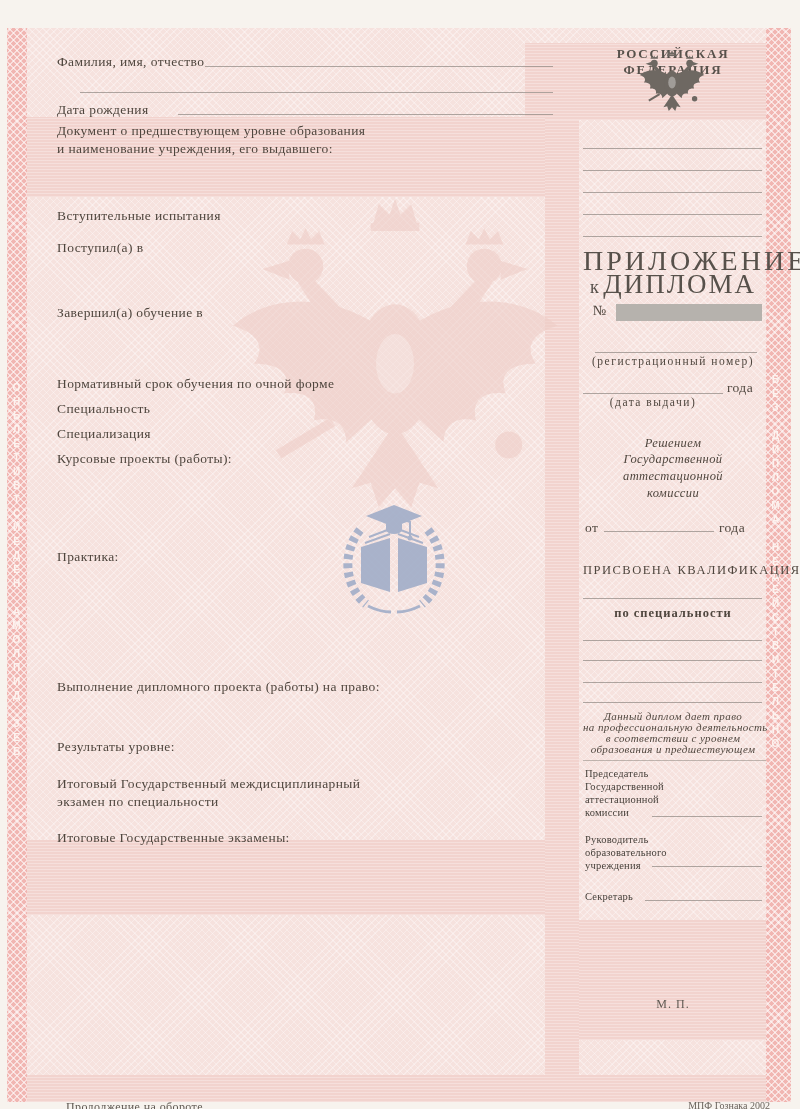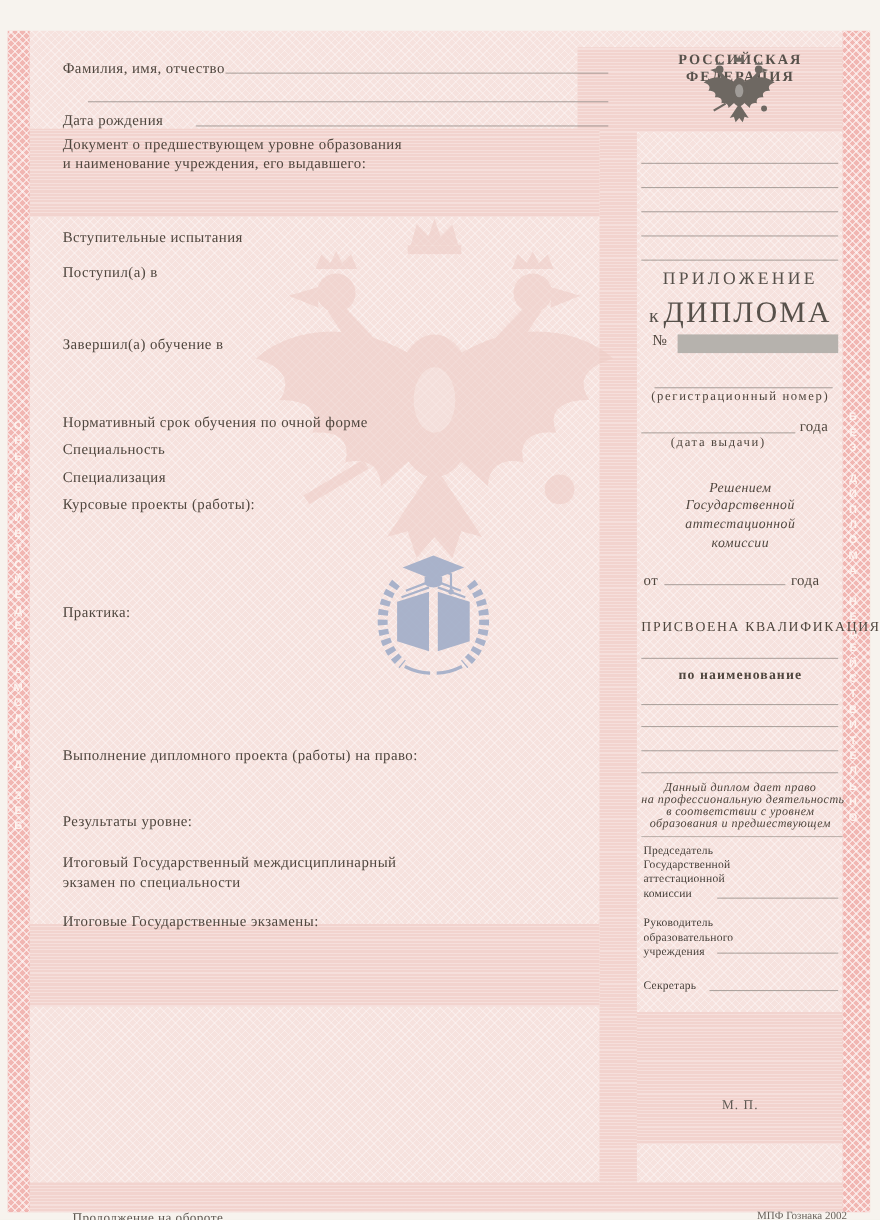--- a/index.html
+++ b/index.html
@@ -45,21 +45,21 @@
   .caps{letter-spacing:1.5px;}
   .country{
     position:absolute;left:583px;width:180px;top:12px;
     text-align:center;font-size:13px;font-weight:bold;
     letter-spacing:1.8px;line-height:16px;color:var(--c-title,#57514b);margin-top:34px;
   }
   .apptitle{
     position:absolute;left:583px;width:180px;text-align:center;
     color:var(--c-title,#57514b);white-space:nowrap;
   }
-  .t1{top:245px;font-size:16px;letter-spacing:3px;}
+  .t1{top:245px;font-size:28px;letter-spacing:3px;}
   .t2{top:269px;font-size:18px;}
   .t2 .big{font-size:27px;letter-spacing:2px;}
   .numbox{
     position:absolute;left:616px;top:304px;width:146px;height:17px;
     background:var(--c-numbox,#b6b2ad);
   }
   .sig{
     position:absolute;left:585px;
     font-size:10.5px;line-height:13px;color:#453f39;
     letter-spacing:.2px;white-space:nowrap;
@@ -213,21 +213,21 @@
   <div class="lbl rc it" style="top:452px;font-size:12.5px;">Государственной</div>
   <div class="lbl rc it" style="top:469px;font-size:12.5px;">аттестационной</div>
   <div class="lbl rc it" style="top:486px;font-size:12.5px;">комиссии</div>
 
   <div class="lbl" style="left:585px;top:520px;">от</div>
   <div class="line" style="left:604px;top:531px;width:110px;"></div>
   <div class="lbl" style="left:719px;top:520px;">года</div>
 
   <div class="lbl rc caps" style="top:563px;font-size:12.5px;">ПРИСВОЕНА КВАЛИФИКАЦИЯ</div>
   <div class="line" style="left:583px;top:598px;width:179px;"></div>
-  <div class="lbl rc" style="top:606px;letter-spacing:1px;font-weight:bold;font-size:12.5px;">по наименование</div>
+  <div class="lbl rc" style="top:606px;letter-spacing:1px;font-weight:bold;font-size:12.5px;">по специальности</div>
 
   <div class="line" style="left:583px;top:640px;width:179px;"></div>
   <div class="line" style="left:583px;top:660px;width:179px;"></div>
   <div class="line" style="left:583px;top:682px;width:179px;"></div>
   <div class="line" style="left:583px;top:702px;width:179px;"></div>
 
   <div class="lbl rc it" style="top:710px;font-size:11px;">Данный диплом дает право</div>
   <div class="lbl rc it" style="top:721px;font-size:11px;">на профессиональную деятельность</div>
   <div class="lbl rc it" style="top:732px;font-size:11px;">в соответствии с уровнем</div>
   <div class="lbl rc it" style="top:743px;font-size:11px;">образования и предшествующем</div>

